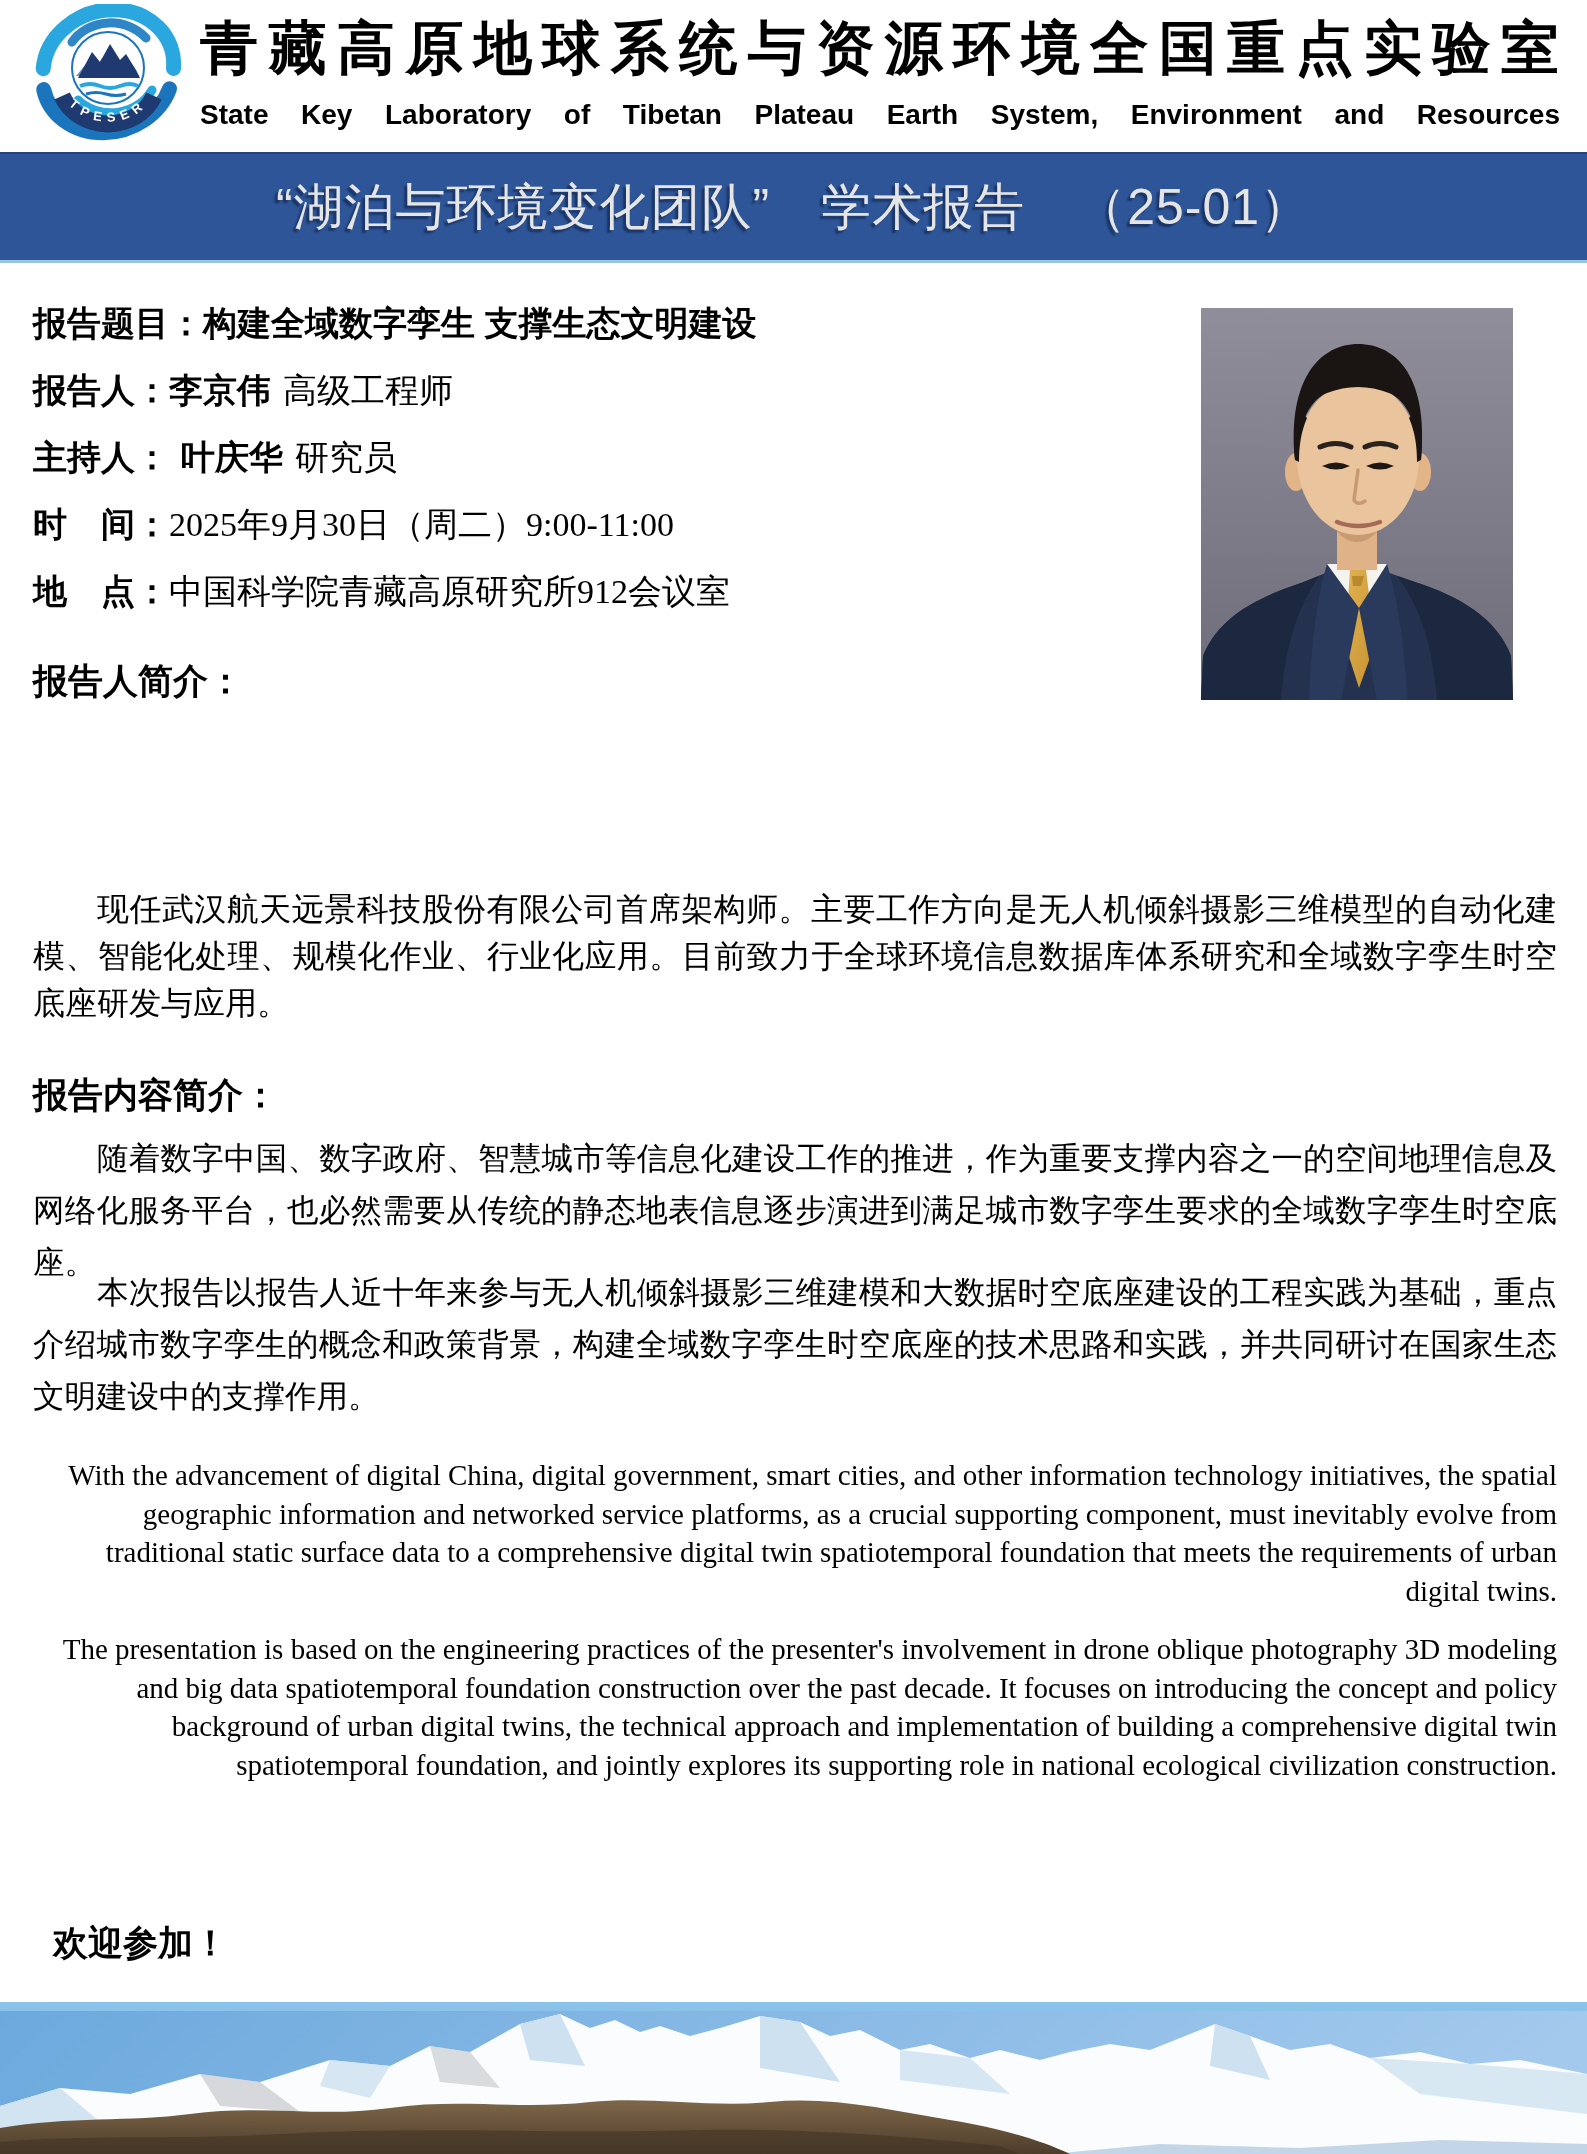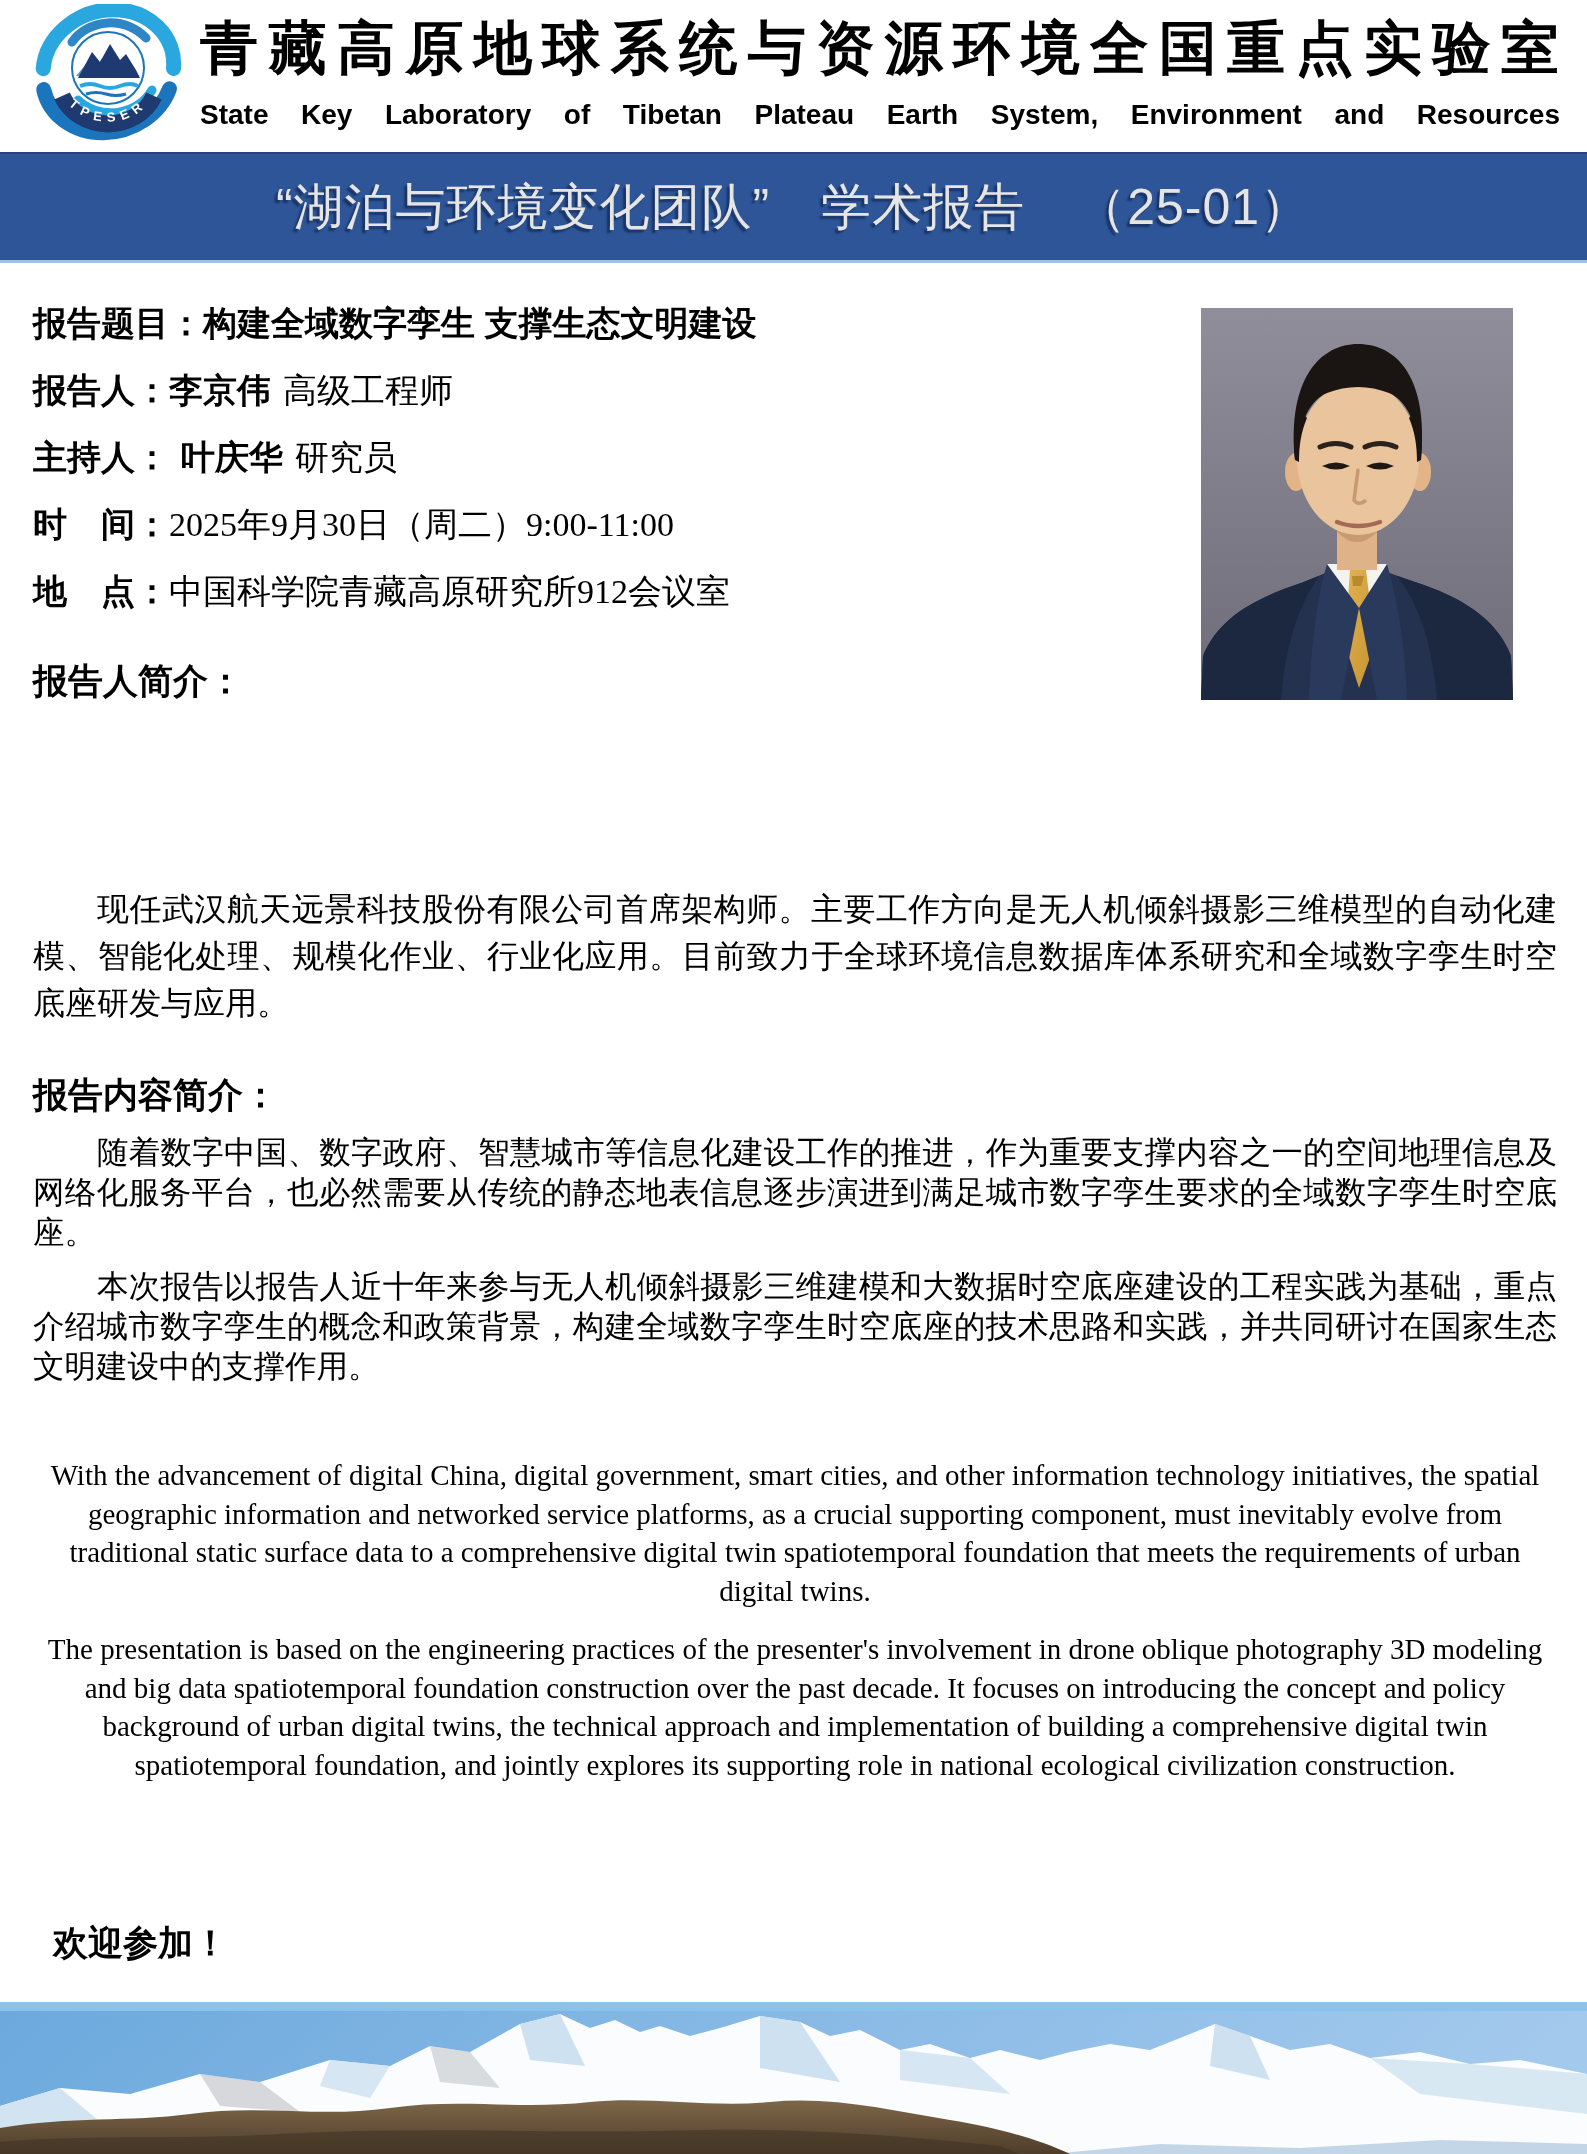--- a/index.html
+++ b/index.html
@@ -37,25 +37,25 @@
   .serifv{font-family:"Liberation Serif","DejaVu Serif",serif;font-weight:normal;}
   
   .photo{position:absolute;left:1201px;top:308px;width:312px;height:392px;}
   
   .sec-heading{position:absolute;left:33px;font-size:35px;font-weight:bold;white-space:nowrap;}
   .cjk-par{
     position:absolute;left:33px;width:1524px;margin:0;
     text-align:justify;text-indent:64px;
   }
   .bio-par{font-size:32px;line-height:47px;}
-  .abs-par{font-size:31.5px;line-height:40px;}
+  .abs-par{font-size:31.5px;line-height:52px;}
   .en-par{
     position:absolute;left:33px;width:1524px;margin:0;
     font-family:"Liberation Serif","DejaVu Serif",serif;
-    font-size:29px;line-height:38.5px;text-align:center;
+    font-size:29px;line-height:38.5px;text-align:right;
   }
   #bio-heading{top:658px;}
   #bio-p1{top:722px;}
   #bio-p2{top:886px;}
   #abs-heading{top:1072px;}
   #abs-p1{top:1132px;}
   #abs-p2{top:1266px;}
   #en-p1{top:1456px;}
   #en-p2{top:1630px;}
   #welcome{top:1920px;margin-left:20px;}

